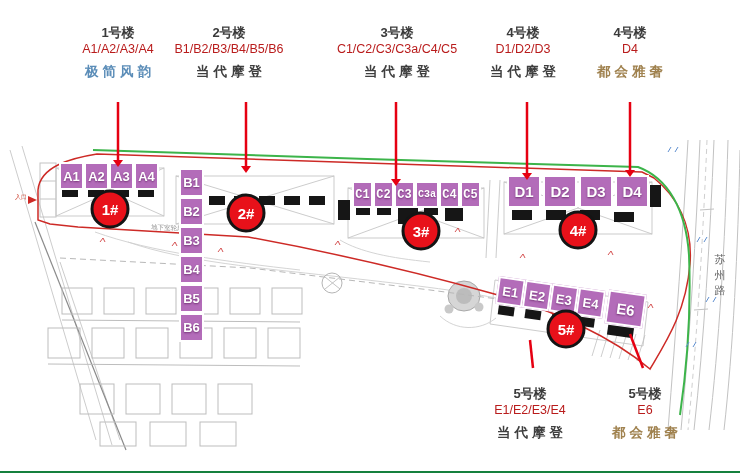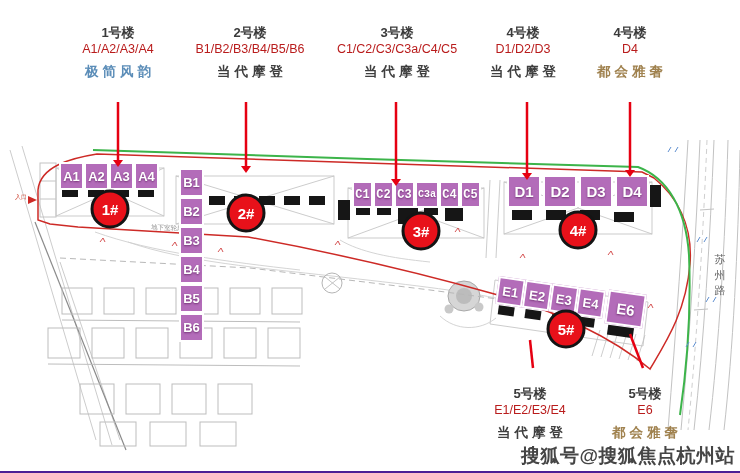--- a/index.html
+++ b/index.html
@@ -1,17 +1,17 @@
 <!DOCTYPE html>
 <html><head>
 <meta charset="utf-8">
 <style>
   html,body{margin:0;padding:0;background:#fff;}
   .canvas{position:relative;width:740px;height:473px;background:#ffffff;overflow:hidden;
-          font-family:"Liberation Sans",sans-serif;border-bottom:2px solid #4c1d95;box-sizing:border-box;}
+          font-family:"Liberation Sans",sans-serif;border-bottom:2px solid #15803d;box-sizing:border-box;}
   
   .hcol{position:absolute;width:170px;text-align:center;z-index:2;}
   .hcol .bname{font-size:13px;font-weight:700;color:#3a3a3a;}
   .hcol .units{font-size:12.5px;color:#b91c1c;}
   .hcol .style{font-size:13.5px;font-weight:700;letter-spacing:4px;padding-left:4px;margin-top:7px;color:#3f3f3f;}
   .style.blue{color:#5b8db8;} .style.gold{color:#a0824f;}
   
   .unit-row{position:absolute;display:flex;z-index:3;}
   .ubox{box-sizing:border-box;background:#b36cb9;border:2px solid #fff;color:#fff;font-weight:700;
         display:flex;align-items:center;justify-content:center;text-shadow:0 1px 2px rgba(80,20,80,.65);}
@@ -194,21 +194,21 @@
       <path d="M706,302 l3,-5 m4,5 l3,-5"></path>
         <path d="M686,347 l3,-5 m4,5 l3,-5"></path>
     </g>
   </svg>
 
   <div class="hcol" style="left:33px;top:24px;">
     <div class="bname">1号楼</div>
     <div class="units">A1/A2/A3/A4</div>
     <div class="style blue">极简风韵</div>
   </div>
-  <div class="hcol" style="left:165px;top:24px;">
+  <div class="hcol" style="left:144px;top:24px;">
     <div class="bname">2号楼</div>
     <div class="units">B1/B2/B3/B4/B5/B6</div>
     <div class="style">当代摩登</div>
   </div>
   <div class="hcol" style="left:312px;top:24px;">
     <div class="bname">3号楼</div>
     <div class="units">C1/C2/C3/C3a/C4/C5</div>
     <div class="style">当代摩登</div>
   </div>
   <div class="hcol" style="left:438px;top:24px;">
@@ -291,14 +291,13 @@
       <polygon points="391,179 401,179 396,186"></polygon>
       <polygon points="522,173 532,173 527,180"></polygon>
       <polygon points="625,170 635,170 630,177"></polygon>
     </g>
   </svg>
 
   <div class="lbl-ug">地下室轮廓线</div>
   <div class="lbl-road">苏州路</div>
   <div class="lbl-ent">入口</div>
 
-  <div class="watermark">搜狐号@搜狐焦点杭州站</div>
 </div>
 
 </body></html>

